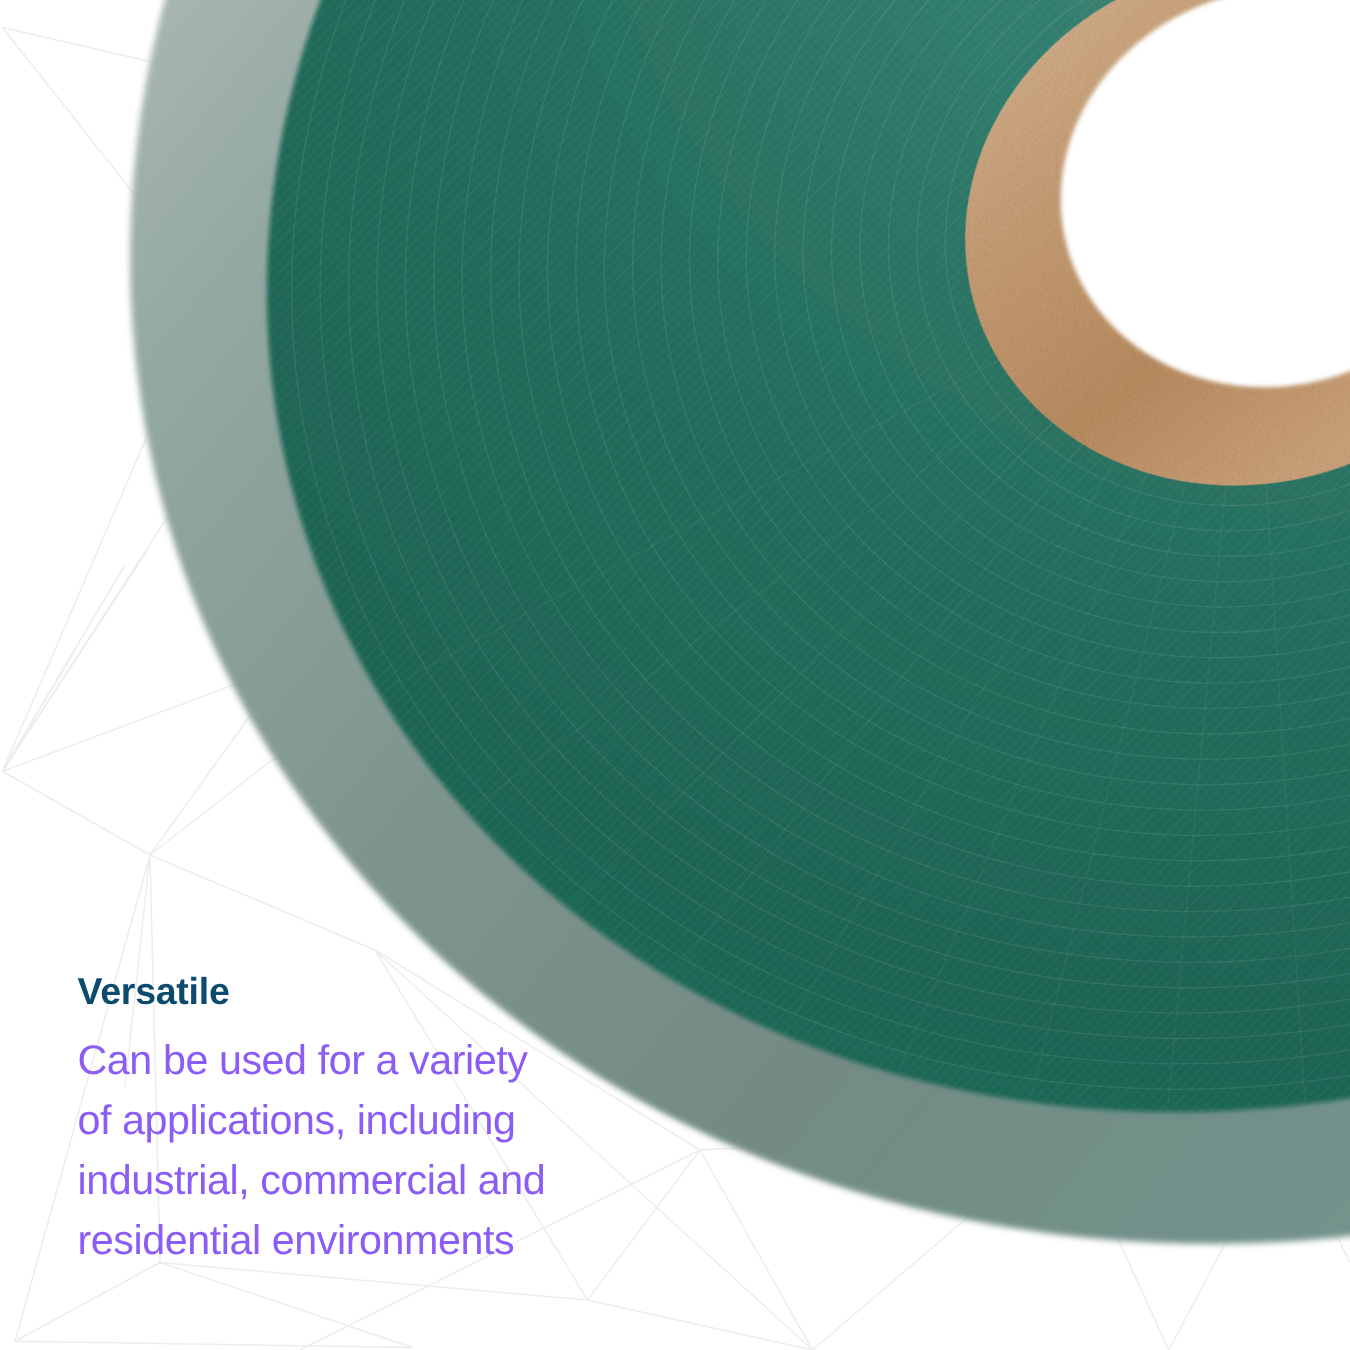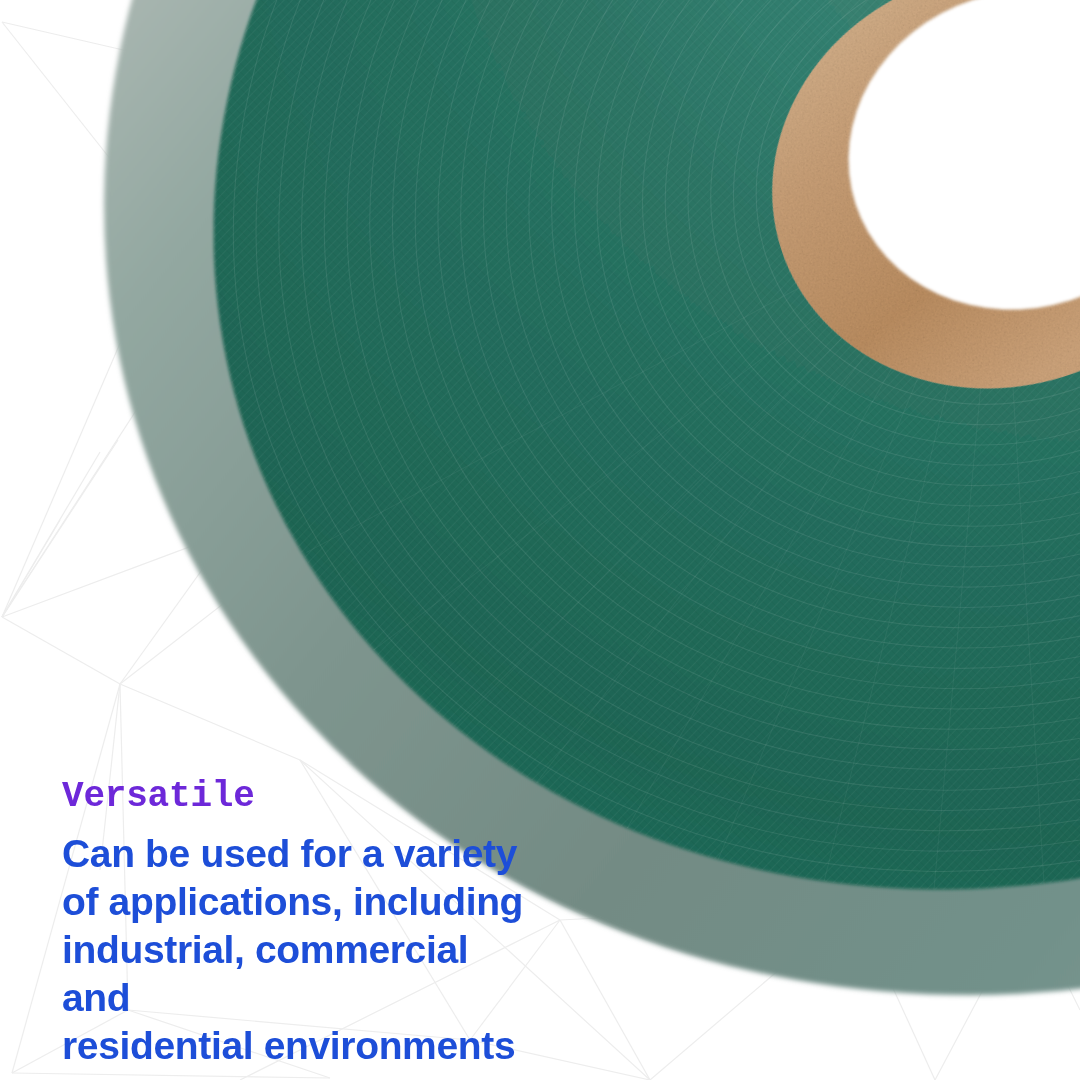--- a/index.html
+++ b/index.html
@@ -40,35 +40,34 @@
   
   #copy-block {
     position: absolute;
     left: 62px;
     top: 778px;
     width: 470px;
     z-index: 4;
     color: #111111;
   }
   #copy-heading {
-    font-size: 36px;
+    font-size: 30px;
     font-weight: 700;
     line-height: 1.06;
     letter-spacing: -0.2px;
     margin: 0 0 14px 0;
-    color: #6d28d9;
-    font-family: Liberation Mono, monospace;
+    color: #0c4a6e;
   }
   #copy-body {
-    font-size: 39px;
-    font-weight: 700;
+    font-size: 33px;
+    font-weight: 400;
     line-height: 48px;
     letter-spacing: -0.35px;
     margin: 0;
-    color: #1d4ed8;
+    color: #8b5cf6;
     white-space: pre-line;
   }
 </style>
 </head>
 <body>
 
 <div id="stage">
 
   <svg id="poly-bg" viewBox="0 0 1080 1080">
     <g stroke="#ededed" stroke-width="1.2" fill="none" shape-rendering="geometricPrecision">

